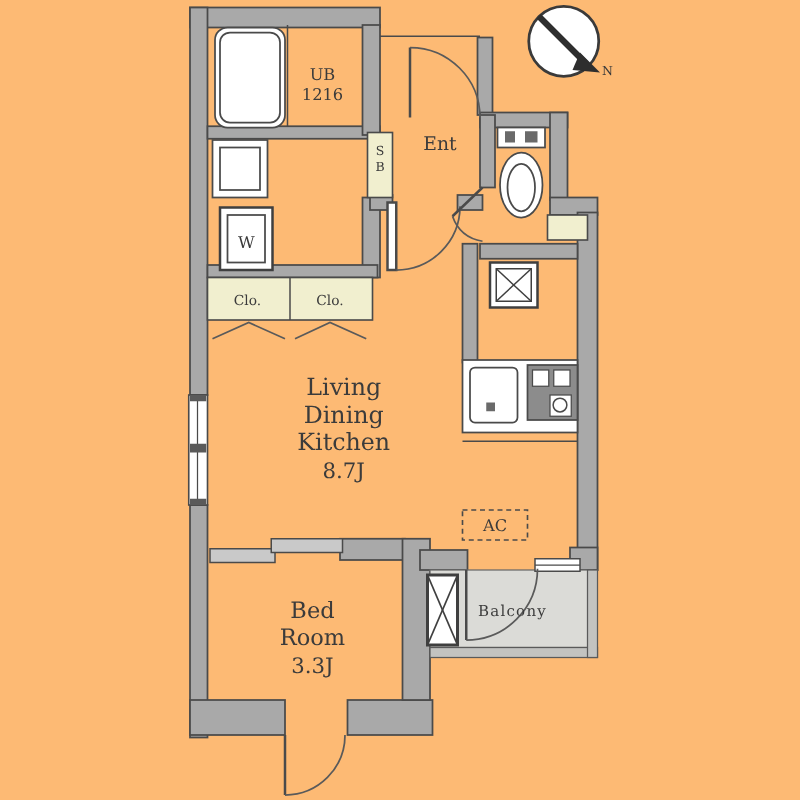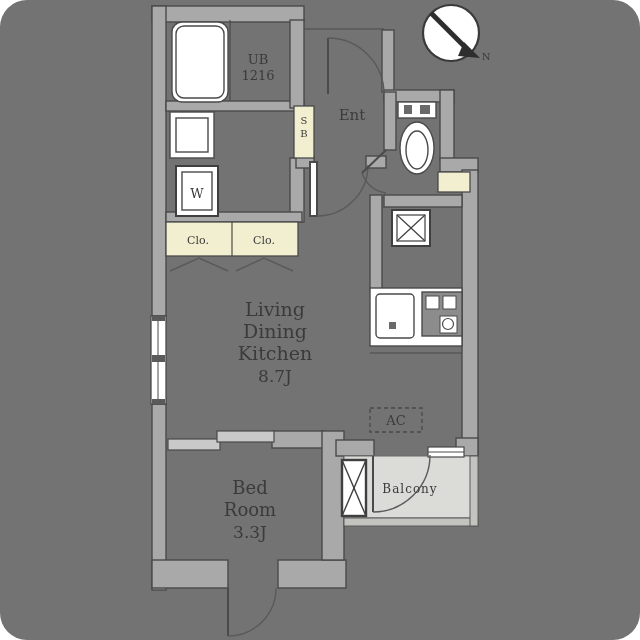--- a/index.html
+++ b/index.html
@@ -1,17 +1,17 @@
 <!DOCTYPE html>
 <html><head>
 <meta charset="utf-8">
 <style>
   html,body{margin:0;padding:0;background:#ffffff;}
-  #canvas{position:relative;width:640px;height:640px;background:#737373;overflow:hidden;
-          font-family:"DejaVu Serif", serif;border-radius:27px;}
+  #canvas{position:relative;width:640px;height:640px;background:#fdba74;overflow:hidden;
+          font-family:"DejaVu Serif", serif;}
   svg{position:absolute;left:0;top:0;}
   svg text{fill:#3b3b3b;font-family:"DejaVu Serif", serif;}
   .wall{fill:#a9a9a9;stroke:#4a4a4a;stroke-width:1.4;}
   .thinline{stroke:#4a4a4a;stroke-width:1.2;fill:none;}
   .fixture{fill:#ffffff;stroke:#4a4a4a;stroke-width:1.4;}
   .cream{fill:#f1efcf;stroke:#4a4a4a;stroke-width:1.3;}
   .arc{fill:none;stroke:#5a5a5a;stroke-width:1.4;}
   .leaf{stroke:#4a4a4a;stroke-width:2;fill:#ffffff;}
   .panel{fill:#c9c9c9;stroke:#4a4a4a;stroke-width:1.2;}
 </style>

